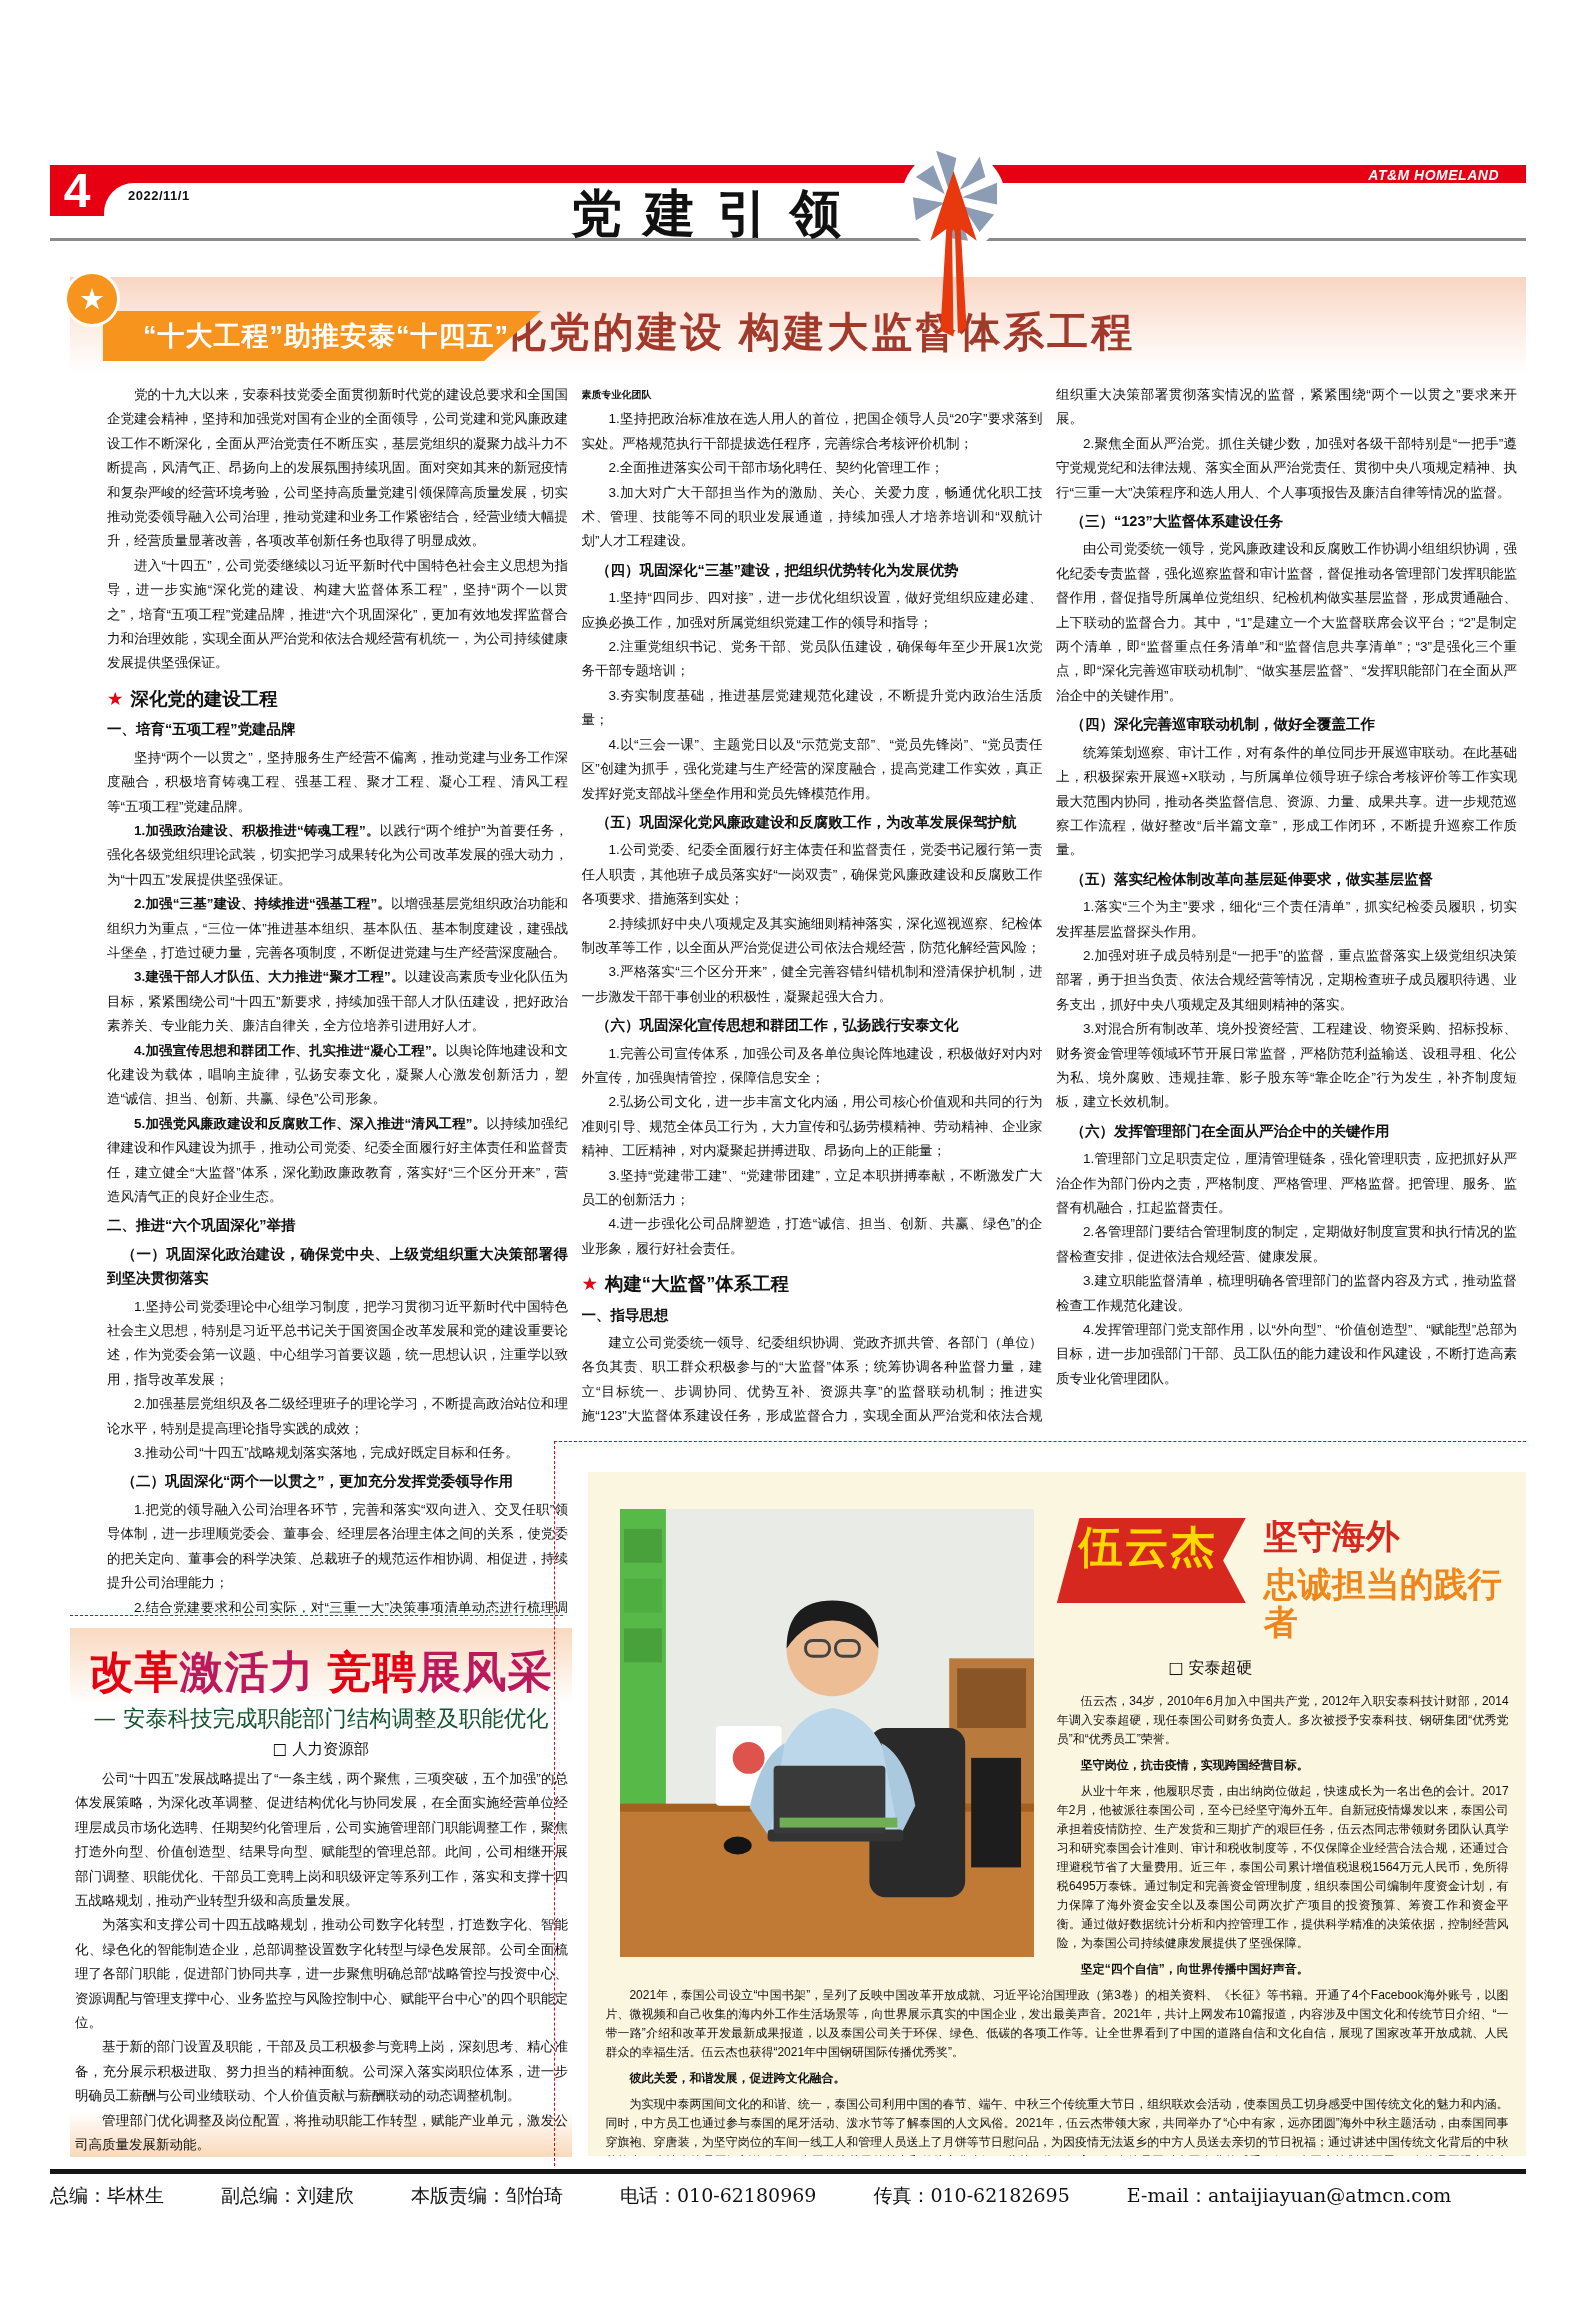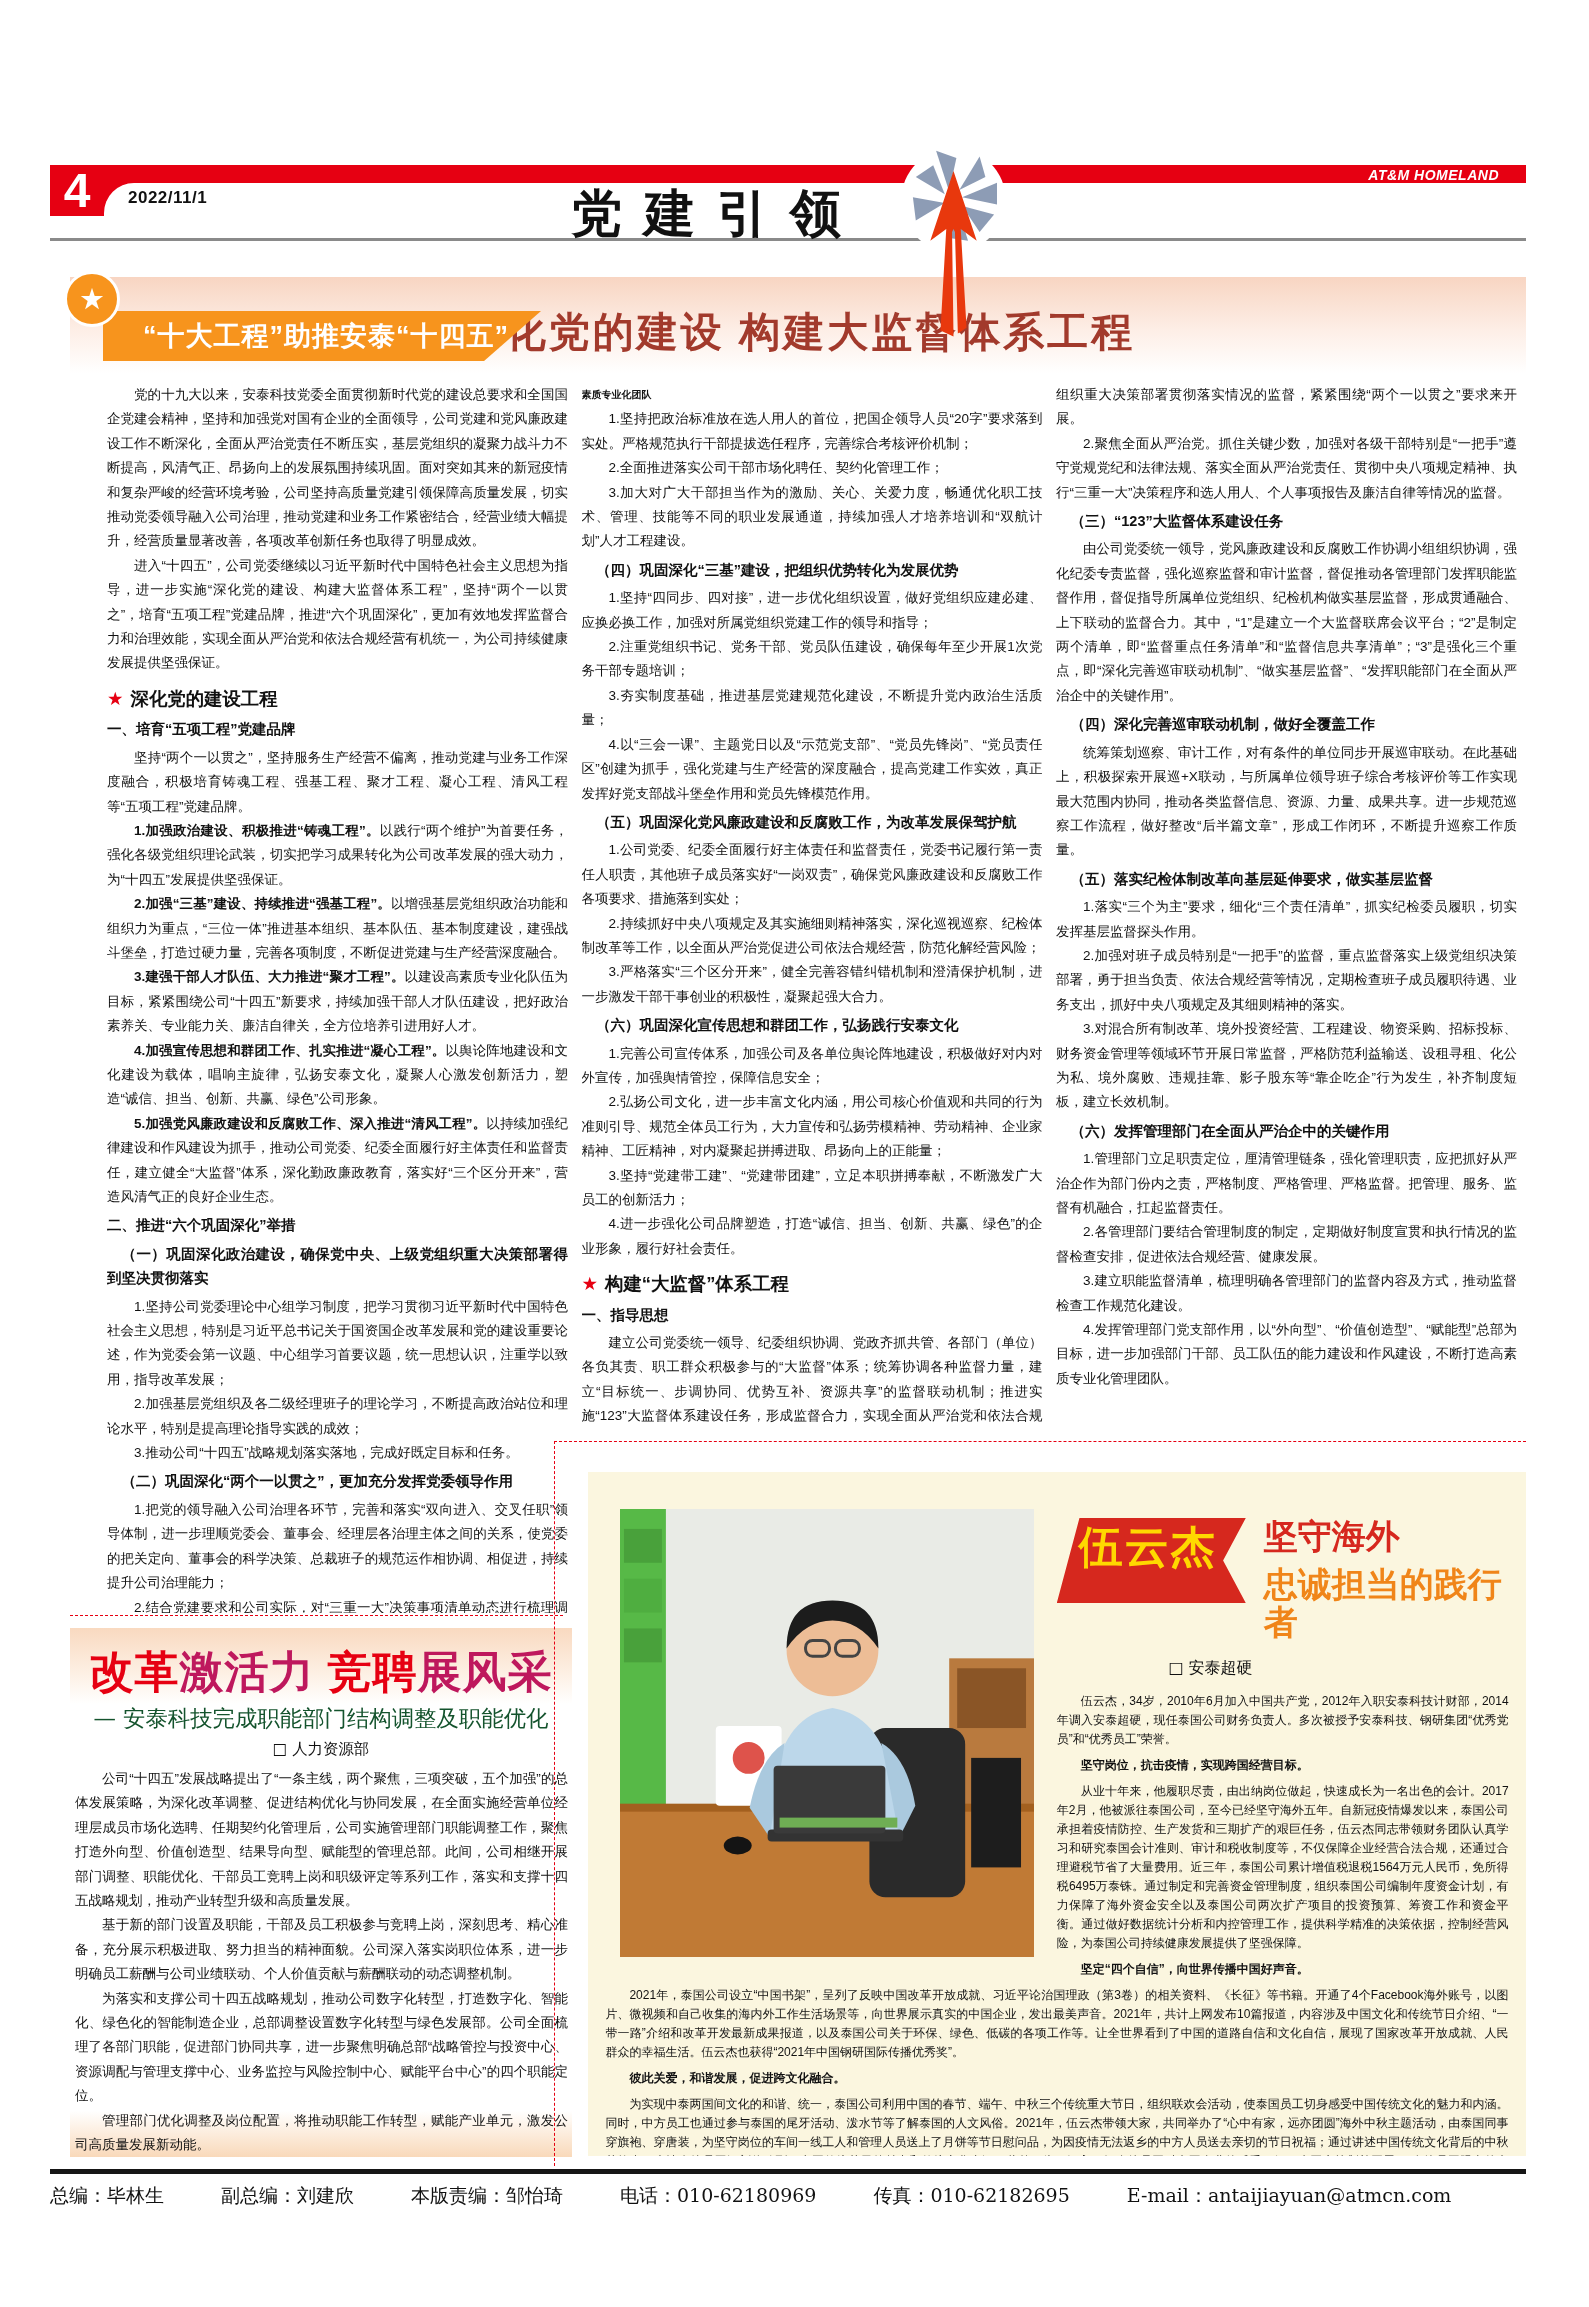--- a/index.html
+++ b/index.html
@@ -4,21 +4,21 @@
 <style>
   html,body{margin:0;padding:0;background:#fff;}
   .page{position:relative;width:1589px;height:2307px;background:#fff;overflow:hidden;
         font-family:"Liberation Sans",sans-serif;color:#111;}
   
   .red-bar{position:absolute;left:50px;top:165px;width:1476px;height:18px;background:#e60012;z-index:3;}
   .pagenum-block{position:absolute;left:50px;top:165px;width:54px;height:51px;background:#e60012;z-index:4;}
   .pagenum{color:#fff;font-size:48px;font-weight:bold;line-height:51px;text-align:center;}
   .corner-red{position:absolute;left:104px;top:183px;width:75px;height:33px;background:#e60012;z-index:3;}
   .corner-mask{position:absolute;left:104px;top:183px;width:75px;height:33px;background:#fff;border-top-left-radius:30px;z-index:4;}
-  .date{position:absolute;left:128px;top:188px;font-size:17px;font-weight:bold;z-index:5;letter-spacing:0.5px;}
+  .date{position:absolute;left:128px;top:188px;font-size:13px;font-weight:bold;z-index:5;letter-spacing:0.5px;}
   .masthead{position:absolute;left:571px;top:180px;font-size:51px;font-weight:bold;letter-spacing:22px;
             font-family:"DejaVu Serif","Liberation Serif",serif;z-index:5;}
   .edition{position:absolute;right:90px;top:167px;font-size:14px;font-weight:bold;font-style:italic;
            color:#fff;letter-spacing:0.5px;z-index:5;}
   .logo{position:absolute;left:881px;top:145px;width:145px;height:204px;z-index:6;}
   .gray-rule{position:absolute;left:50px;top:238px;width:1476px;height:2.5px;background:#8a8a8a;z-index:2;}
   
   .title-gradient{position:absolute;left:70px;top:277px;width:1456px;height:96px;z-index:1;
      background:linear-gradient(180deg,#f8d5c2 0%,#fdeee6 55%,#ffffff 100%);}
   .banner{position:absolute;left:103px;top:275px;width:438px;height:50px;background:#f7941d;z-index:3;
@@ -187,22 +187,22 @@
 
   <div class="a2-grad1"></div>
   <div class="a2-grad2"></div>
   <div class="a2-title">
     <span class="c-red">改革</span><span class="c-orange">激活力 </span><span class="c-red">竞聘</span><span class="c-orange">展风采</span>
   </div>
   <div class="a2-sub">— 安泰科技完成职能部门结构调整及职能优化</div>
   <div class="a2-byline">□ 人力资源部</div>
   <div class="a2-body">
       <div class="blk p">公司“十四五”发展战略提出了“一条主线，两个聚焦，三项突破，五个加强”的总体发展策略，为深化改革调整、促进结构优化与协同发展，在全面实施经营单位经理层成员市场化选聘、任期契约化管理后，公司实施管理部门职能调整工作，聚焦打造外向型、价值创造型、结果导向型、赋能型的管理总部。此间，公司相继开展部门调整、职能优化、干部员工竞聘上岗和职级评定等系列工作，落实和支撑十四五战略规划，推动产业转型升级和高质量发展。</div>
+      <div class="blk p">为落实和支撑公司十四五战略规划，推动公司数字化转型，打造数字化、智能化、绿色化的智能制造企业，总部调整设置数字化转型与绿色发展部。公司全面梳理了各部门职能，促进部门协同共享，进一步聚焦明确总部“战略管控与投资中心、资源调配与管理支撑中心、业务监控与风险控制中心、赋能平台中心”的四个职能定位。</div>
       <div class="blk p">基于新的部门设置及职能，干部及员工积极参与竞聘上岗，深刻思考、精心准备，充分展示积极进取、努力担当的精神面貌。公司深入落实岗职位体系，进一步明确员工薪酬与公司业绩联动、个人价值贡献与薪酬联动的动态调整机制。</div>
-      <div class="blk p">为落实和支撑公司十四五战略规划，推动公司数字化转型，打造数字化、智能化、绿色化的智能制造企业，总部调整设置数字化转型与绿色发展部。公司全面梳理了各部门职能，促进部门协同共享，进一步聚焦明确总部“战略管控与投资中心、资源调配与管理支撑中心、业务监控与风险控制中心、赋能平台中心”的四个职能定位。</div>
       <div class="blk p">管理部门优化调整及岗位配置，将推动职能工作转型，赋能产业单元，激发公司高质量发展新动能。</div>
     </div>
 
   <div class="profile-box">
     <div class="pf-photo">
       <svg viewBox="0 0 415 450" xmlns="http://www.w3.org/2000/svg" preserveAspectRatio="none">
         <rect x="0" y="0" width="415" height="450" fill="#e9ebe6"></rect>
         <rect x="0" y="0" width="46" height="450" fill="#57b947"></rect>
         <rect x="4" y="20" width="38" height="34" fill="#49a13b"></rect>
         <rect x="4" y="70" width="38" height="34" fill="#4fae40"></rect>

